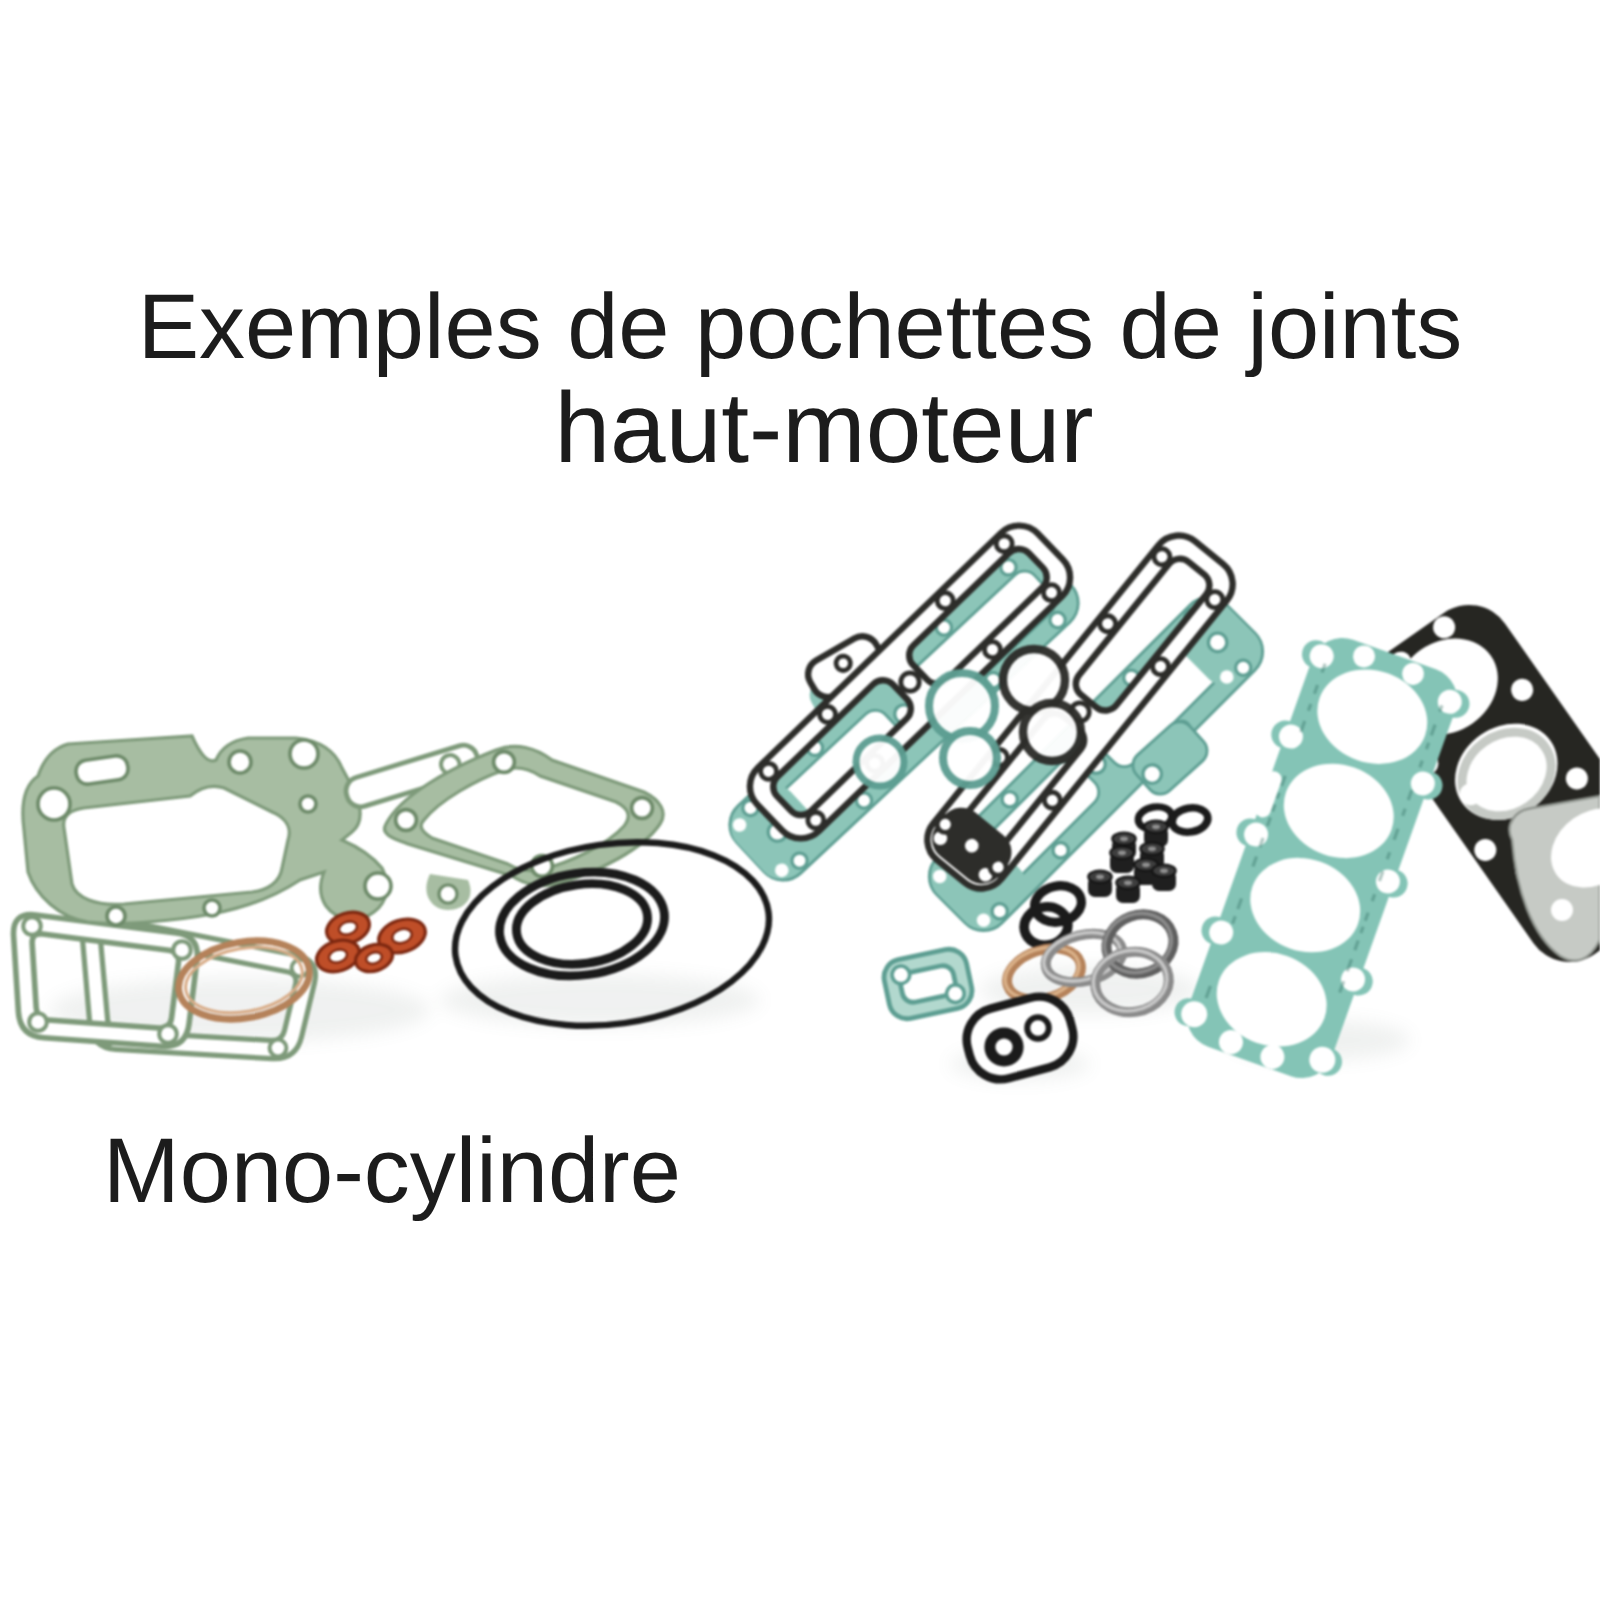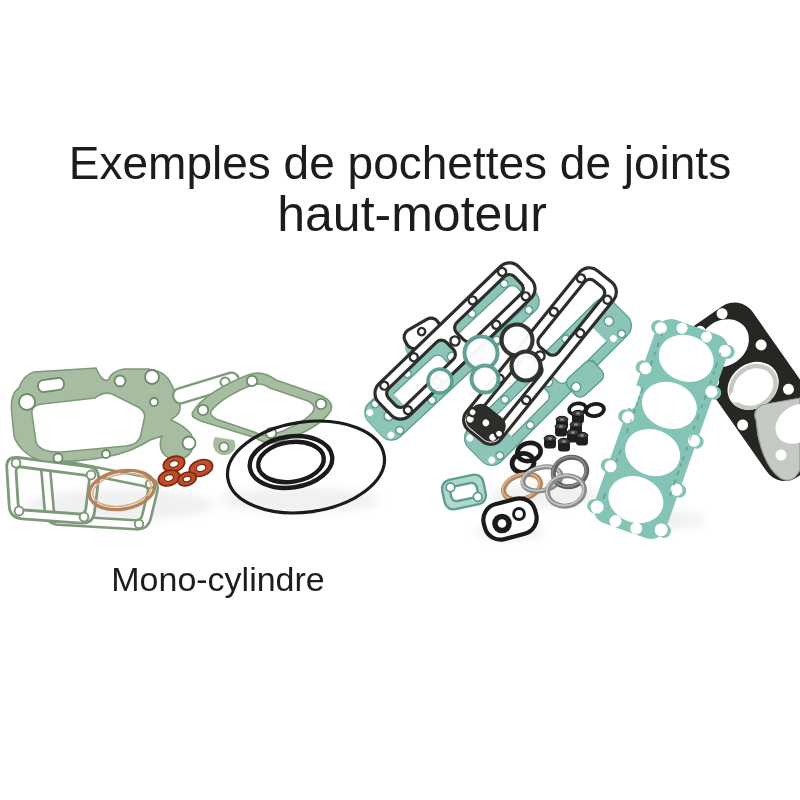--- a/index.html
+++ b/index.html
@@ -3,22 +3,22 @@
 <meta charset="utf-8">
 <style>
   html,body{margin:0;padding:0;}
   body{width:800px;height:800px;background:var(--c-bg,#ffffff);overflow:hidden;
        font-family:"Liberation Sans", sans-serif;}
   .stage{position:relative;width:672px;height:800px;}
   .title-line{position:absolute;color:var(--c-ink,#1c1c1c);line-height:1;white-space:nowrap;
       transform:translateX(-50%);}
   #title1{left:400px;top:140px;font-size:46px;}
   #title2{left:412px;top:189px;font-size:50px;}
-  .kit-label{position:absolute;color:var(--c-ink,#1c1c1c);font-size:34px;line-height:1;
-      white-space:nowrap;transform:translateX(-50%);margin-left:22px;}
+  .kit-label{position:absolute;color:var(--c-ink,#1c1c1c);font-size:46px;line-height:1;
+      white-space:nowrap;transform:translateX(-50%);}
   #label-mono{left:196px;top:562px;}
   #label-multi{left:593px;top:562px;}
   svg.art{position:absolute;left:0;top:0;filter:blur(0.6px);}
   .title-line,.kit-label{filter:blur(0.35px);}
 </style>
 </head>
 <body>
 
 <div class="stage">
   <div class="title-line" id="title1">Exemples de pochettes de joints</div>

